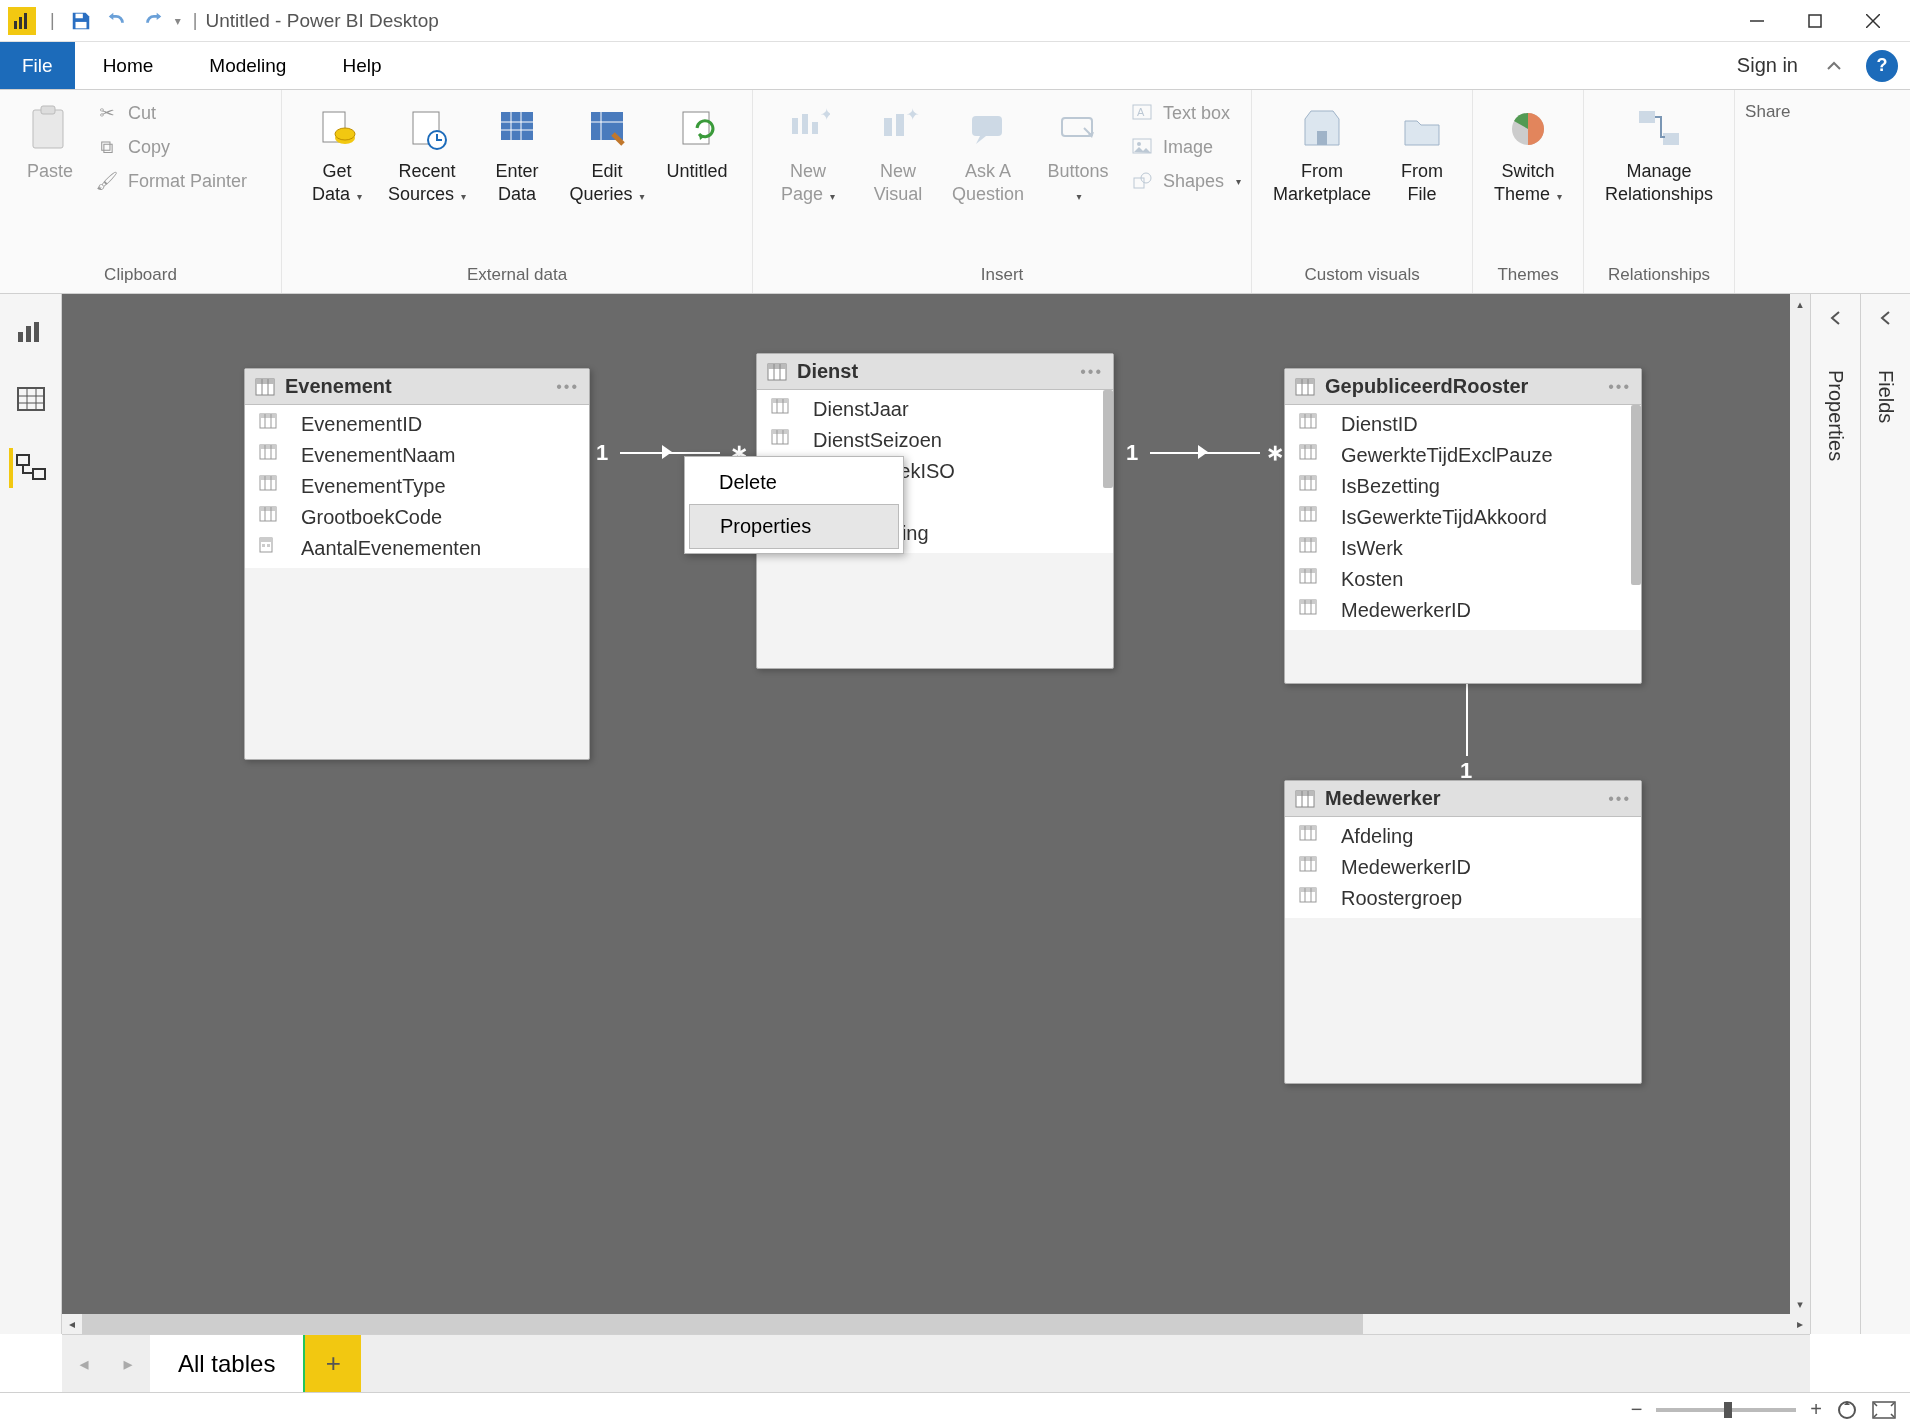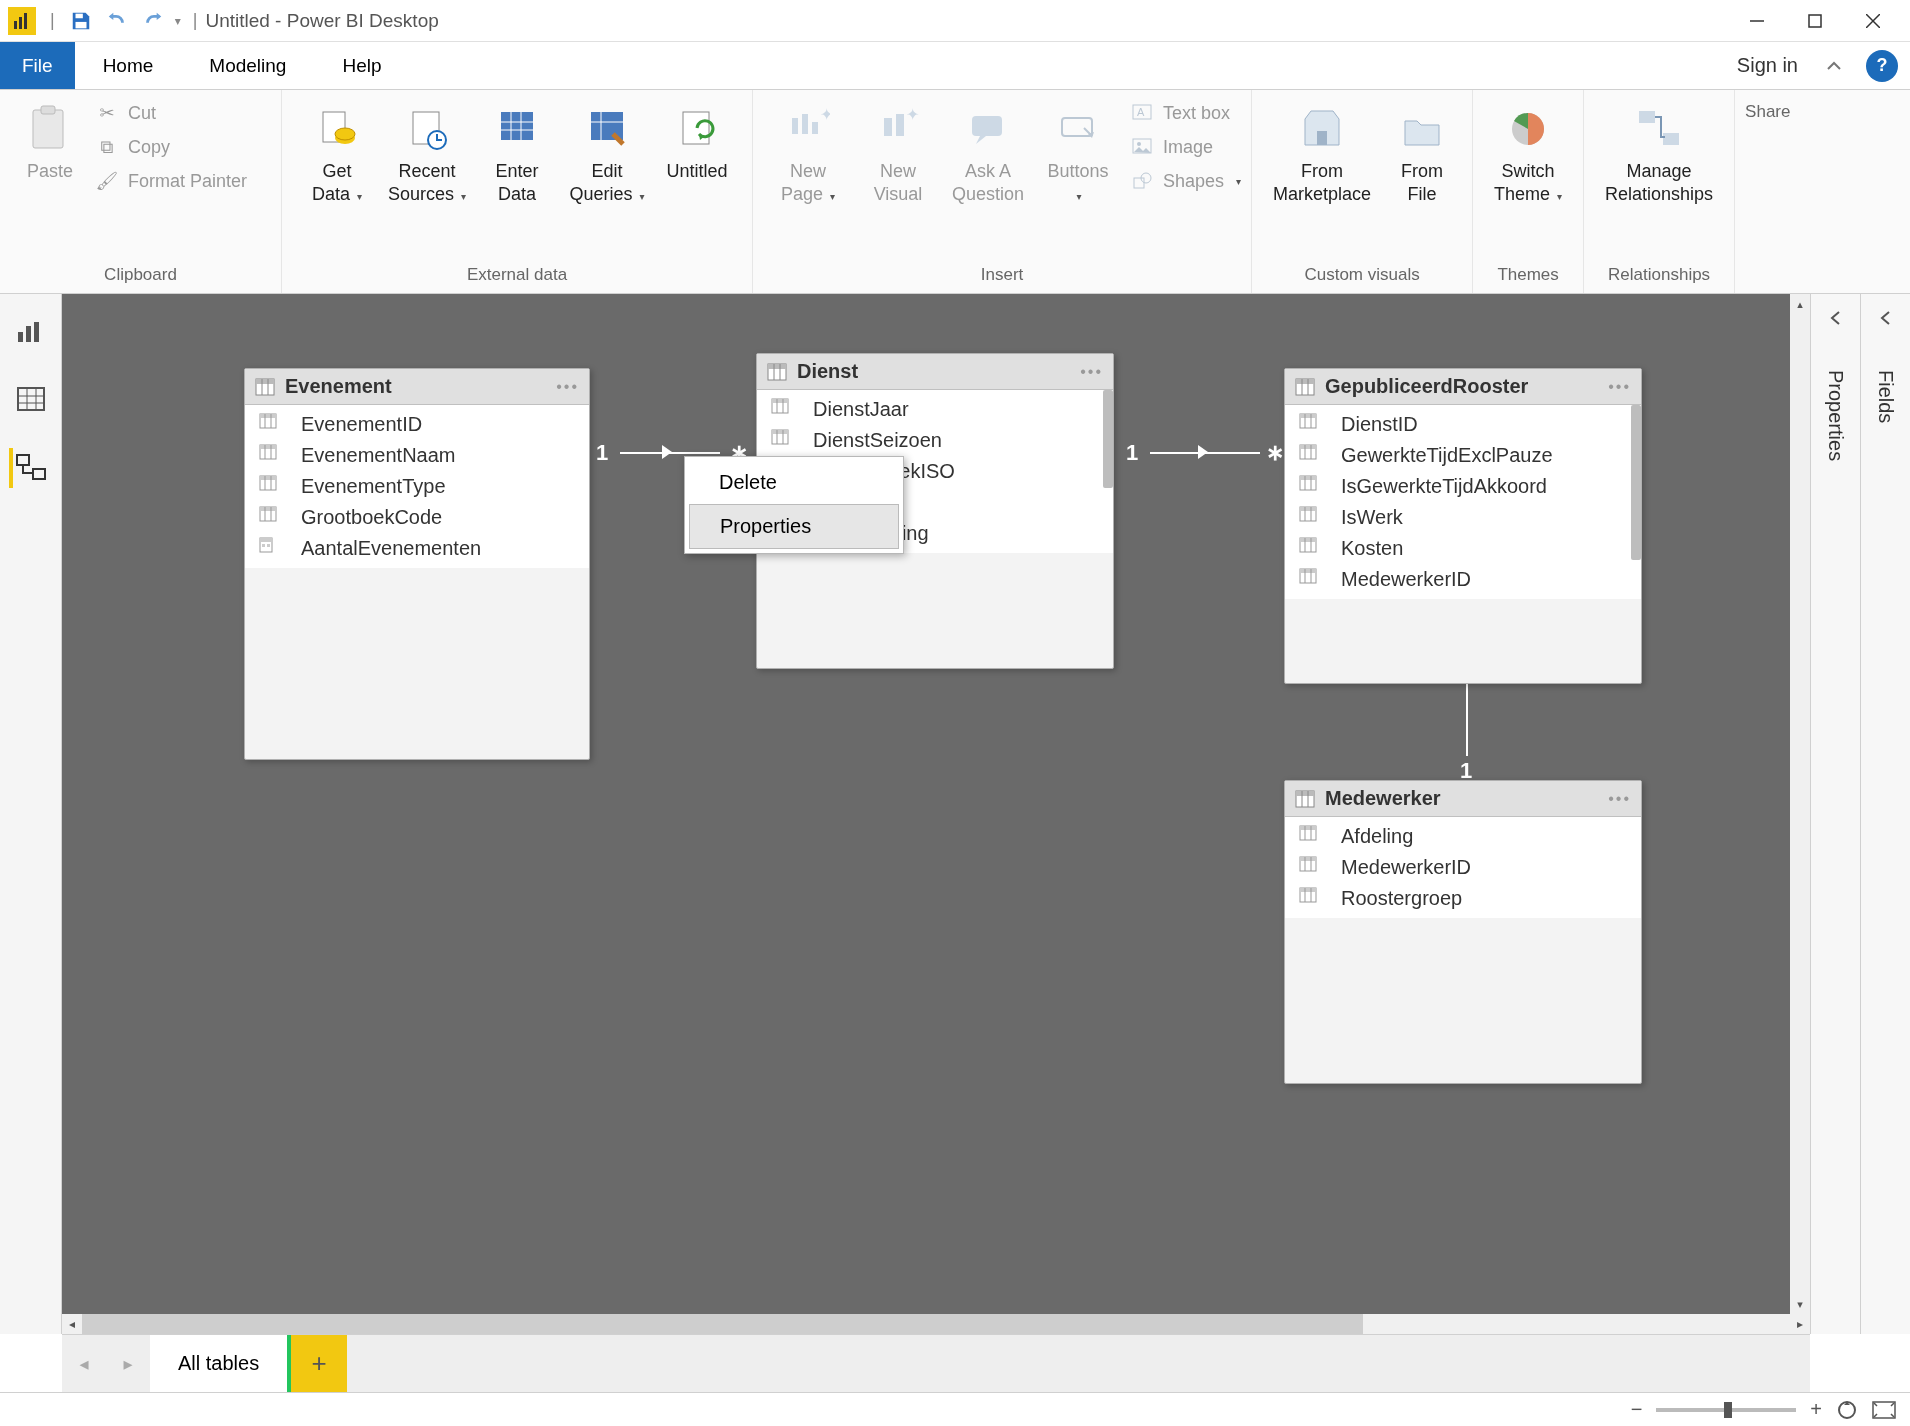--- a/index.html
+++ b/index.html
@@ -74,21 +74,21 @@
 .ctx-menu .mi.hl { background: #e6e6e6; border: 1px solid #bbb; }
 
 
 .right-pane { width: 50px; background: #f7f7f7; border-left: 1px solid #d0d0d0; display: flex; flex-direction: column; align-items: center; padding-top: 16px; }
 .right-pane .chev { height: 30px; cursor: pointer; }
 .right-pane .vlabel { writing-mode: vertical-rl; font-size: 20px; color: #333; margin-top: 30px; }
 
 
 .tabstrip { height: 58px; background: #eee; display: flex; align-items: stretch; border-top: 1px solid #d0d0d0; margin-left: 62px; margin-right: 100px; }
 .tabstrip .nav { width: 44px; display: flex; align-items: center; justify-content: center; color: #aaa; }
-.tabstrip .tab { background: #fff; display: flex; align-items: center; padding: 0 28px; font-size: 20px; border-right: 4px solid #22c55e; }
+.tabstrip .tab { background: #fff; display: flex; align-items: center; padding: 0 28px; font-size: 24px; border-right: 2px solid #22c55e; }
 .tabstrip .add { width: 56px; background: #f2c811; display: flex; align-items: center; justify-content: center; font-size: 26px; color: #555; cursor: pointer; }
 
 
 .statusbar { height: 34px; border-top: 1px solid #d0d0d0; display: flex; align-items: center; padding: 0 14px; gap: 14px; }
 .statusbar .spacer { flex: 1; }
 .statusbar .ctl { display: flex; align-items: center; gap: 6px; font-size: 20px; color: #555; cursor: pointer; }
 .zoom-track { width: 140px; height: 4px; background: #bbb; position: relative; }
 .zoom-thhe: { }
 .zoom-thumb { position: absolute; left: 48%; top: -6px; width: 8px; height: 16px; background: #555; }
 
@@ -601,20 +601,29 @@
               </svg>
               <span>GewerkteTijdExclPauze</span>
             </div>
             <div class="fld">
               <svg class="f-icon" viewBox="0 0 18 16">
                 <rect x="1" y="1" width="16" height="14" fill="#fff" stroke="#999"></rect>
                 <rect x="1" y="1" width="16" height="4" fill="#ccc"></rect>
                 <line x1="6" y1="1" x2="6" y2="15" stroke="#999"></line>
                 <line x1="12" y1="1" x2="12" y2="15" stroke="#999"></line>
               </svg>
+              <span>IsBezetting</span>
+            </div>
+            <div class="fld">
+              <svg class="f-icon" viewBox="0 0 18 16">
+                <rect x="1" y="1" width="16" height="14" fill="#fff" stroke="#999"></rect>
+                <rect x="1" y="1" width="16" height="4" fill="#ccc"></rect>
+                <line x1="6" y1="1" x2="6" y2="15" stroke="#999"></line>
+                <line x1="12" y1="1" x2="12" y2="15" stroke="#999"></line>
+              </svg>
               <span>IsGewerkteTijdAkkoord</span>
             </div>
             <div class="fld">
               <svg class="f-icon" viewBox="0 0 18 16">
                 <rect x="1" y="1" width="16" height="14" fill="#fff" stroke="#999"></rect>
                 <rect x="1" y="1" width="16" height="4" fill="#ccc"></rect>
                 <line x1="6" y1="1" x2="6" y2="15" stroke="#999"></line>
                 <line x1="12" y1="1" x2="12" y2="15" stroke="#999"></line>
               </svg>
               <span>IsWerk</span>

